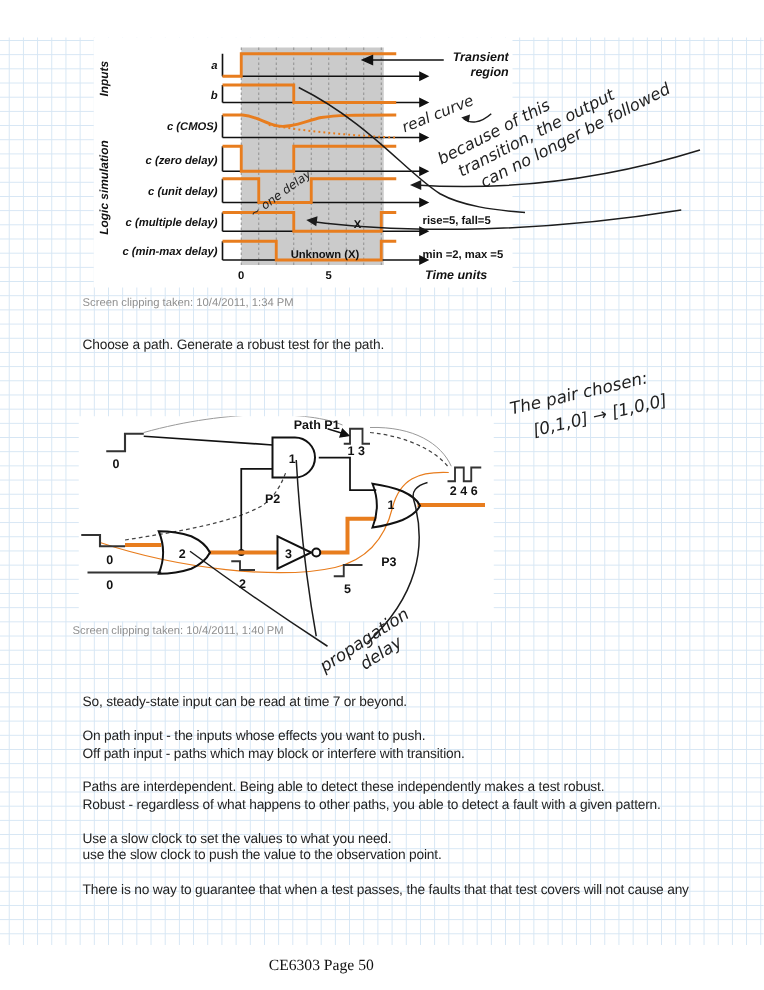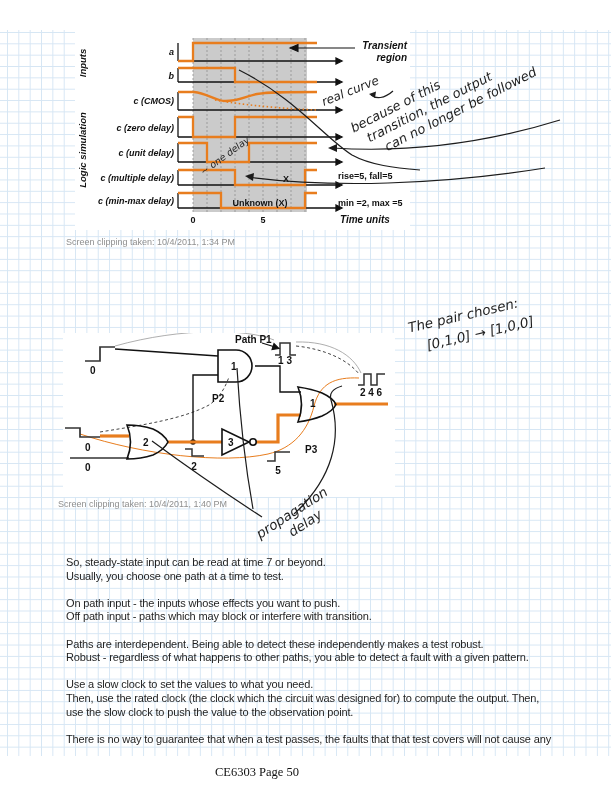--- a/index.html
+++ b/index.html
@@ -225,32 +225,31 @@
 <div id="hw-prop" class="hw">
   <div class="l1">propagation</div>
   <div class="l2">delay</div>
 </div>
 
 <div id="cap1" class="caption">Screen clipping taken: 10/4/2011, 1:34 PM</div>
 <div id="cap2" class="caption">Screen clipping taken: 10/4/2011, 1:40 PM</div>
 
 <div id="notes1" class="notes">
   <div class="note-line"></div>
+  <div class="note-line">Choose a path.  Generate a robust test for the path.</div>
 </div>
 
 <div id="notes2" class="notes">
   <div class="note-line">So, steady-state input can be read at time 7 or beyond.</div>
-  <div class="note-line">Usually, you choose one path at a time to test.</div>
   <div class="note-line"></div>
   <div class="note-line">On path input - the inputs whose effects you want to push.</div>
   <div class="note-line">Off path input - paths which may block or interfere with transition.</div>
   <div class="note-line"></div>
   <div class="note-line">Paths are interdependent.  Being able to detect these independently makes a test robust.</div>
   <div class="note-line">Robust - regardless of what happens to other paths, you able to detect a fault with a given pattern.</div>
   <div class="note-line"></div>
   <div class="note-line">Use a slow clock to set the values to what you need.</div>
-  <div class="note-line">Then, use the rated clock (the clock which the circuit was designed for) to compute the output.  Then,</div>
   <div class="note-line">use the slow clock to push the value to the observation point.</div>
   <div class="note-line"></div>
   <div class="note-line">There is no way to guarantee that when a test passes, the faults that that test covers will not cause any</div>
 </div>
 
 <div class="footer">CE6303 Page 50</div>
 
 </body></html>

